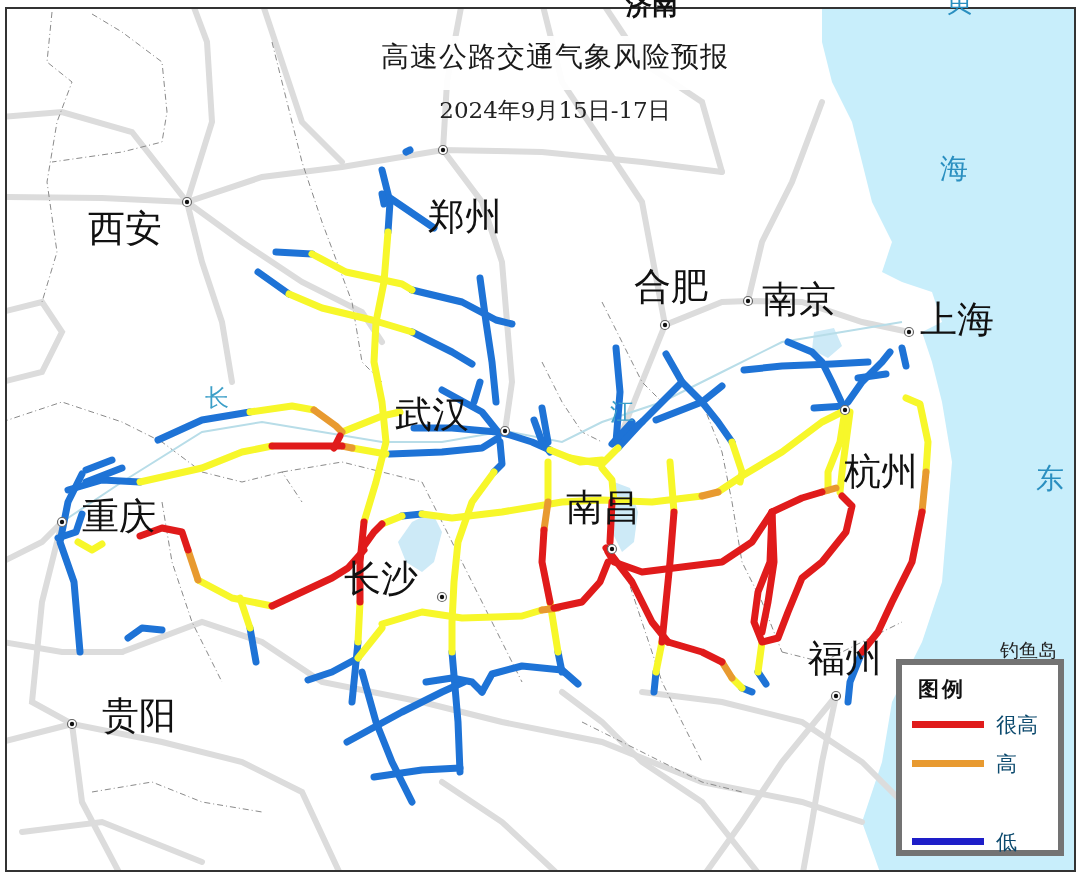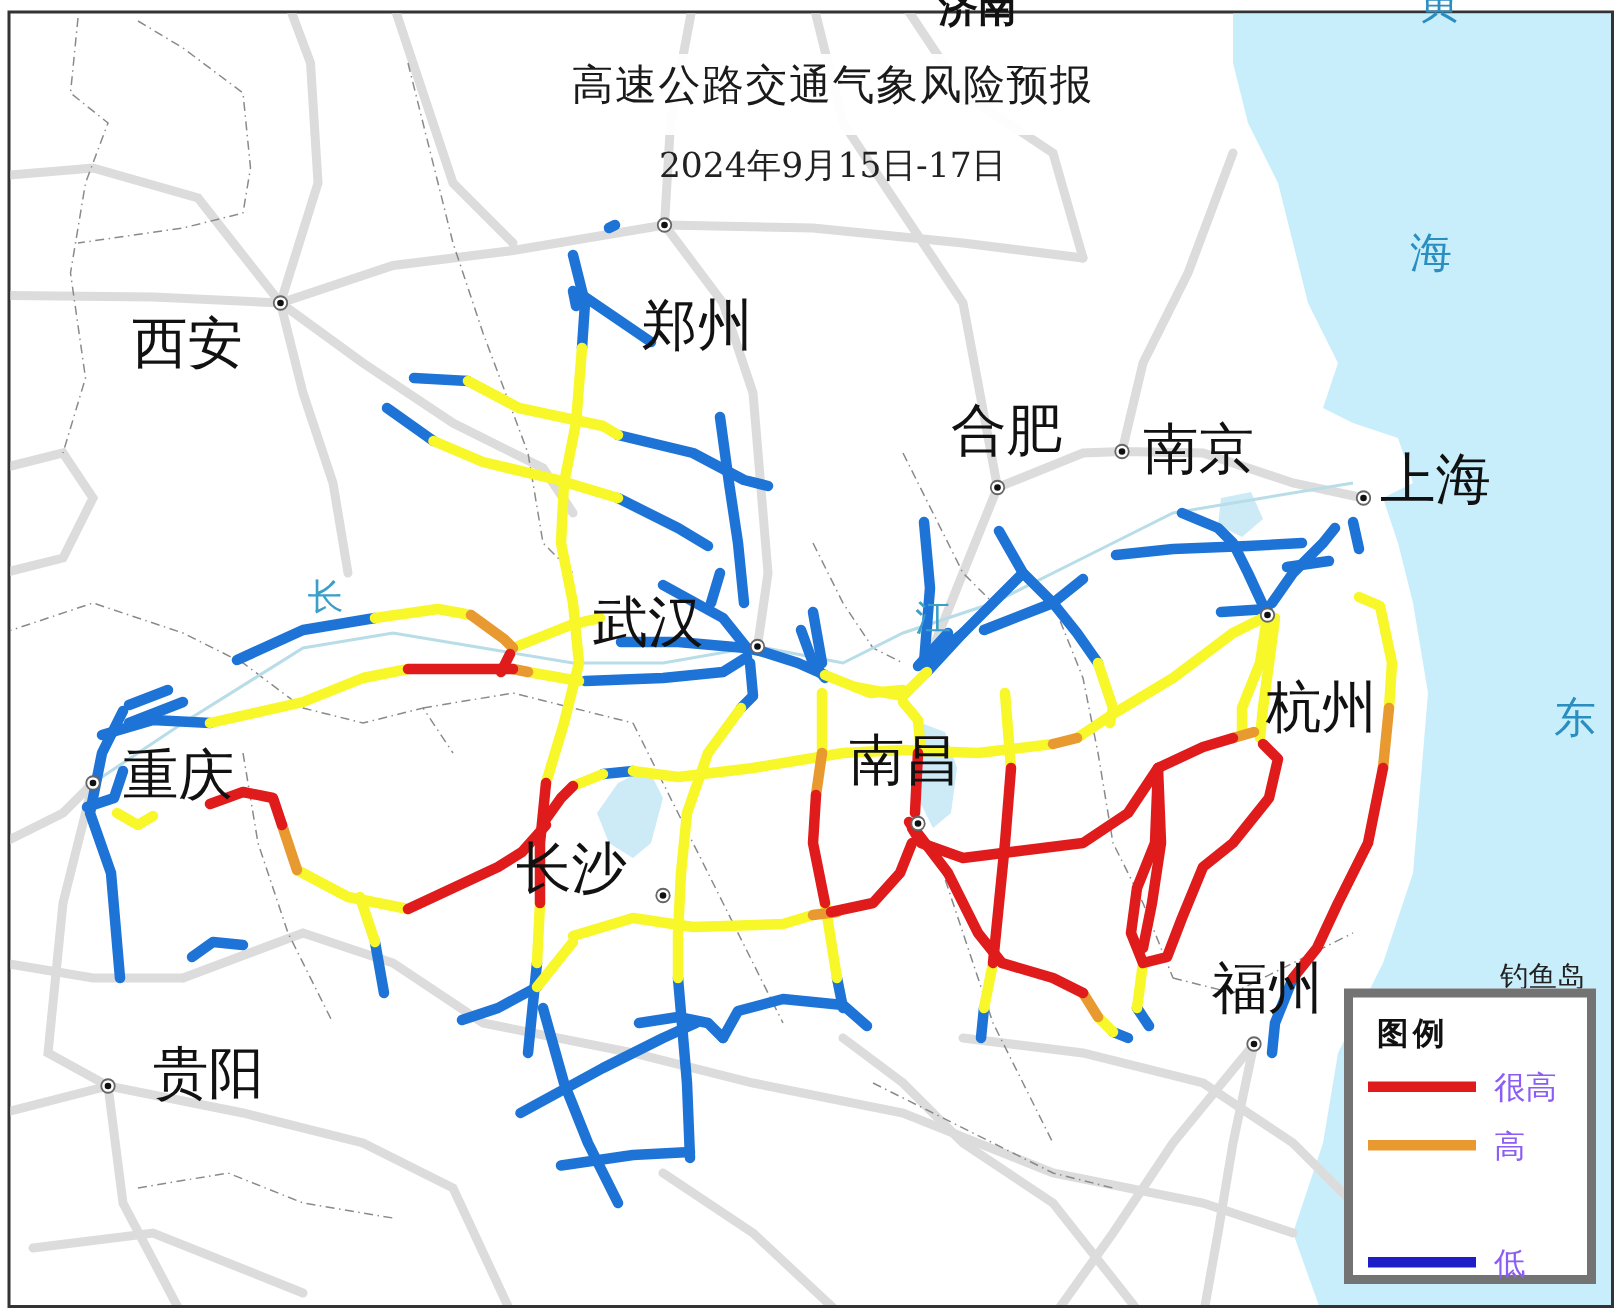--- a/index.html
+++ b/index.html
@@ -19,21 +19,21 @@
   .sea-label { position:absolute; font-family:"DejaVu Serif", serif; font-size:28px;
                color:#2a8fc0; line-height:1; }
   .river-label { position:absolute; font-family:"DejaVu Serif", serif; font-size:24px;
                  color:#3c9fc8; line-height:1; }
   .legend { position:absolute; left:896px; top:659px; width:168px; height:197px;
             background:#fff; border:6px solid #737373; box-sizing:border-box; }
   .legend-title { position:absolute; left:16px; top:10px; font-size:21px; font-weight:bold; color:#111;
                   letter-spacing:3px; }
   .legend-item { position:absolute; left:10px; height:30px; width:150px; }
   .legend-swatch { position:absolute; left:0; top:12px; width:72px; height:7px; }
-  .legend-label { position:absolute; left:84px; top:2px; font-size:21px; color:#8b5cf6; }
+  .legend-label { position:absolute; left:84px; top:2px; font-size:21px; color:#0c4a6e; }
   .partial-top { position:absolute; left:626px; top:-12px; font-size:26px; color:#111; font-weight:bold; }
   .partial-right { position:absolute; left:1000px; top:638px; font-size:19px; color:#222; }
 </style>
 </head>
 <body>
 
 <div id="map-frame">
   <svg id="map-svg" viewBox="0 0 1080 876" xmlns="http://www.w3.org/2000/svg">
 
     <path d="M820 0 L1080 0 L1080 876 L880 876 L860 820 L880 760 L890 700 L920 640 L940 580 L945 520 L950 460 L940 400 L930 360 L920 330 L940 320 L930 290 L900 280 L880 270 L890 240 L870 200 L860 160 L850 120 L830 80 L820 40 Z" fill="#c8eefb"></path>

